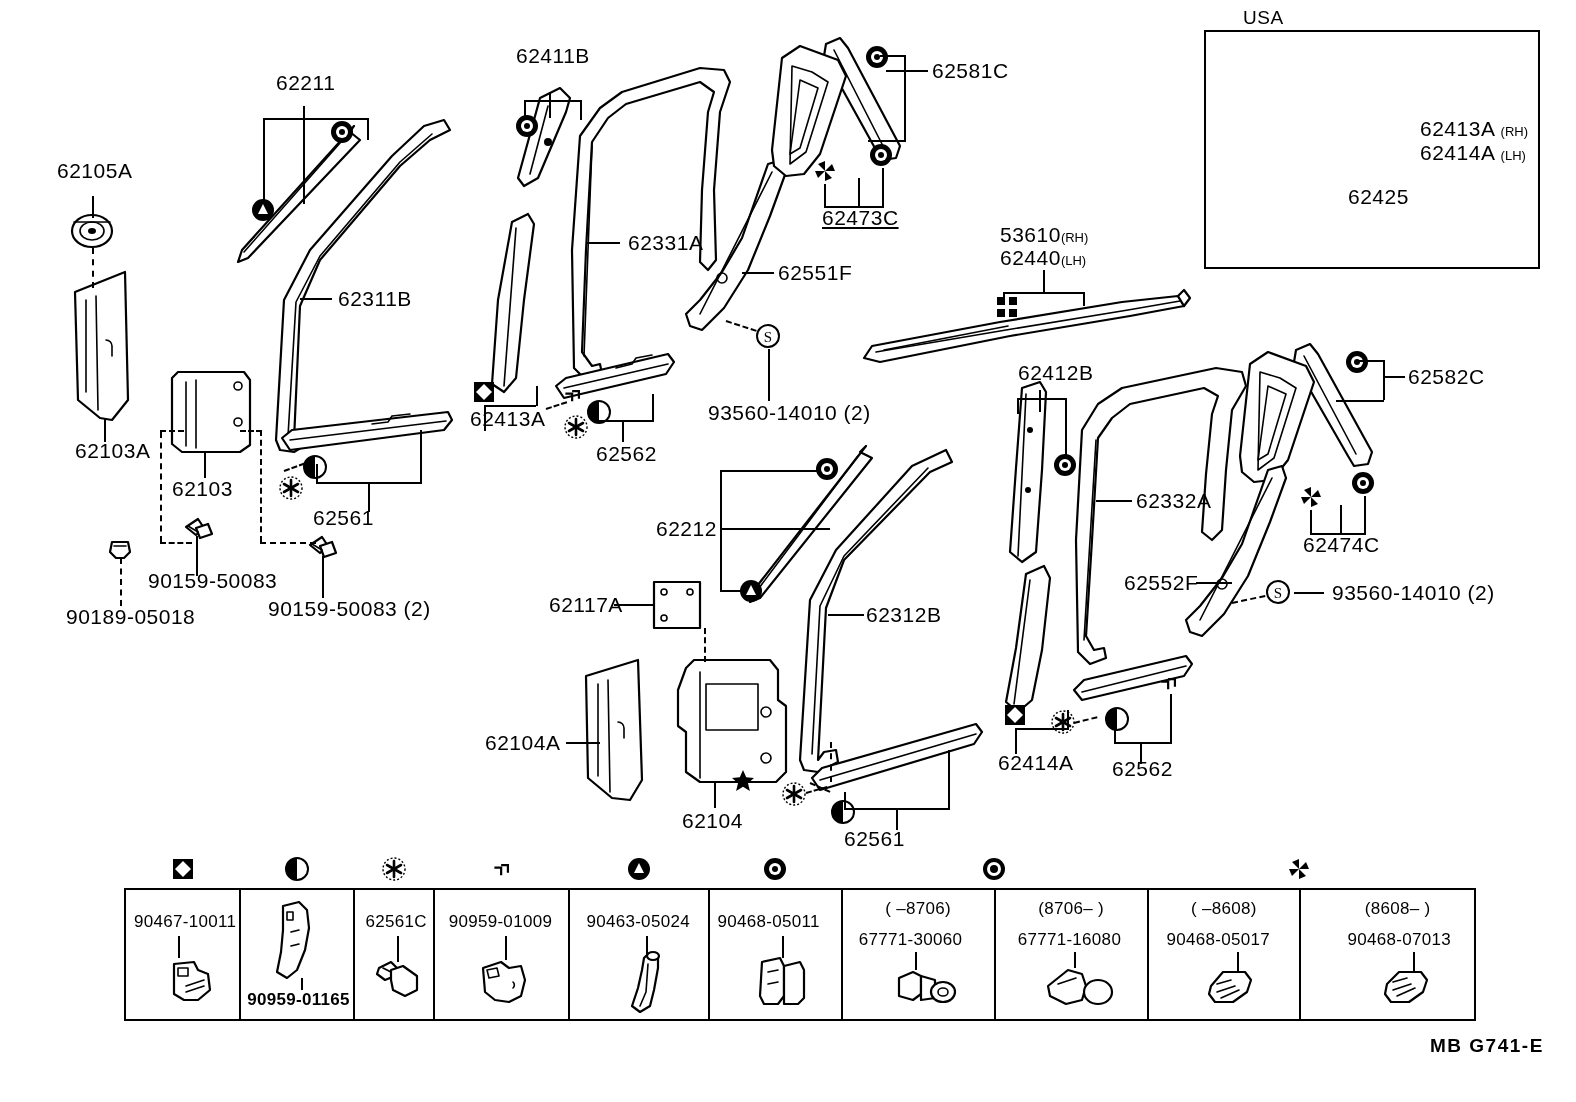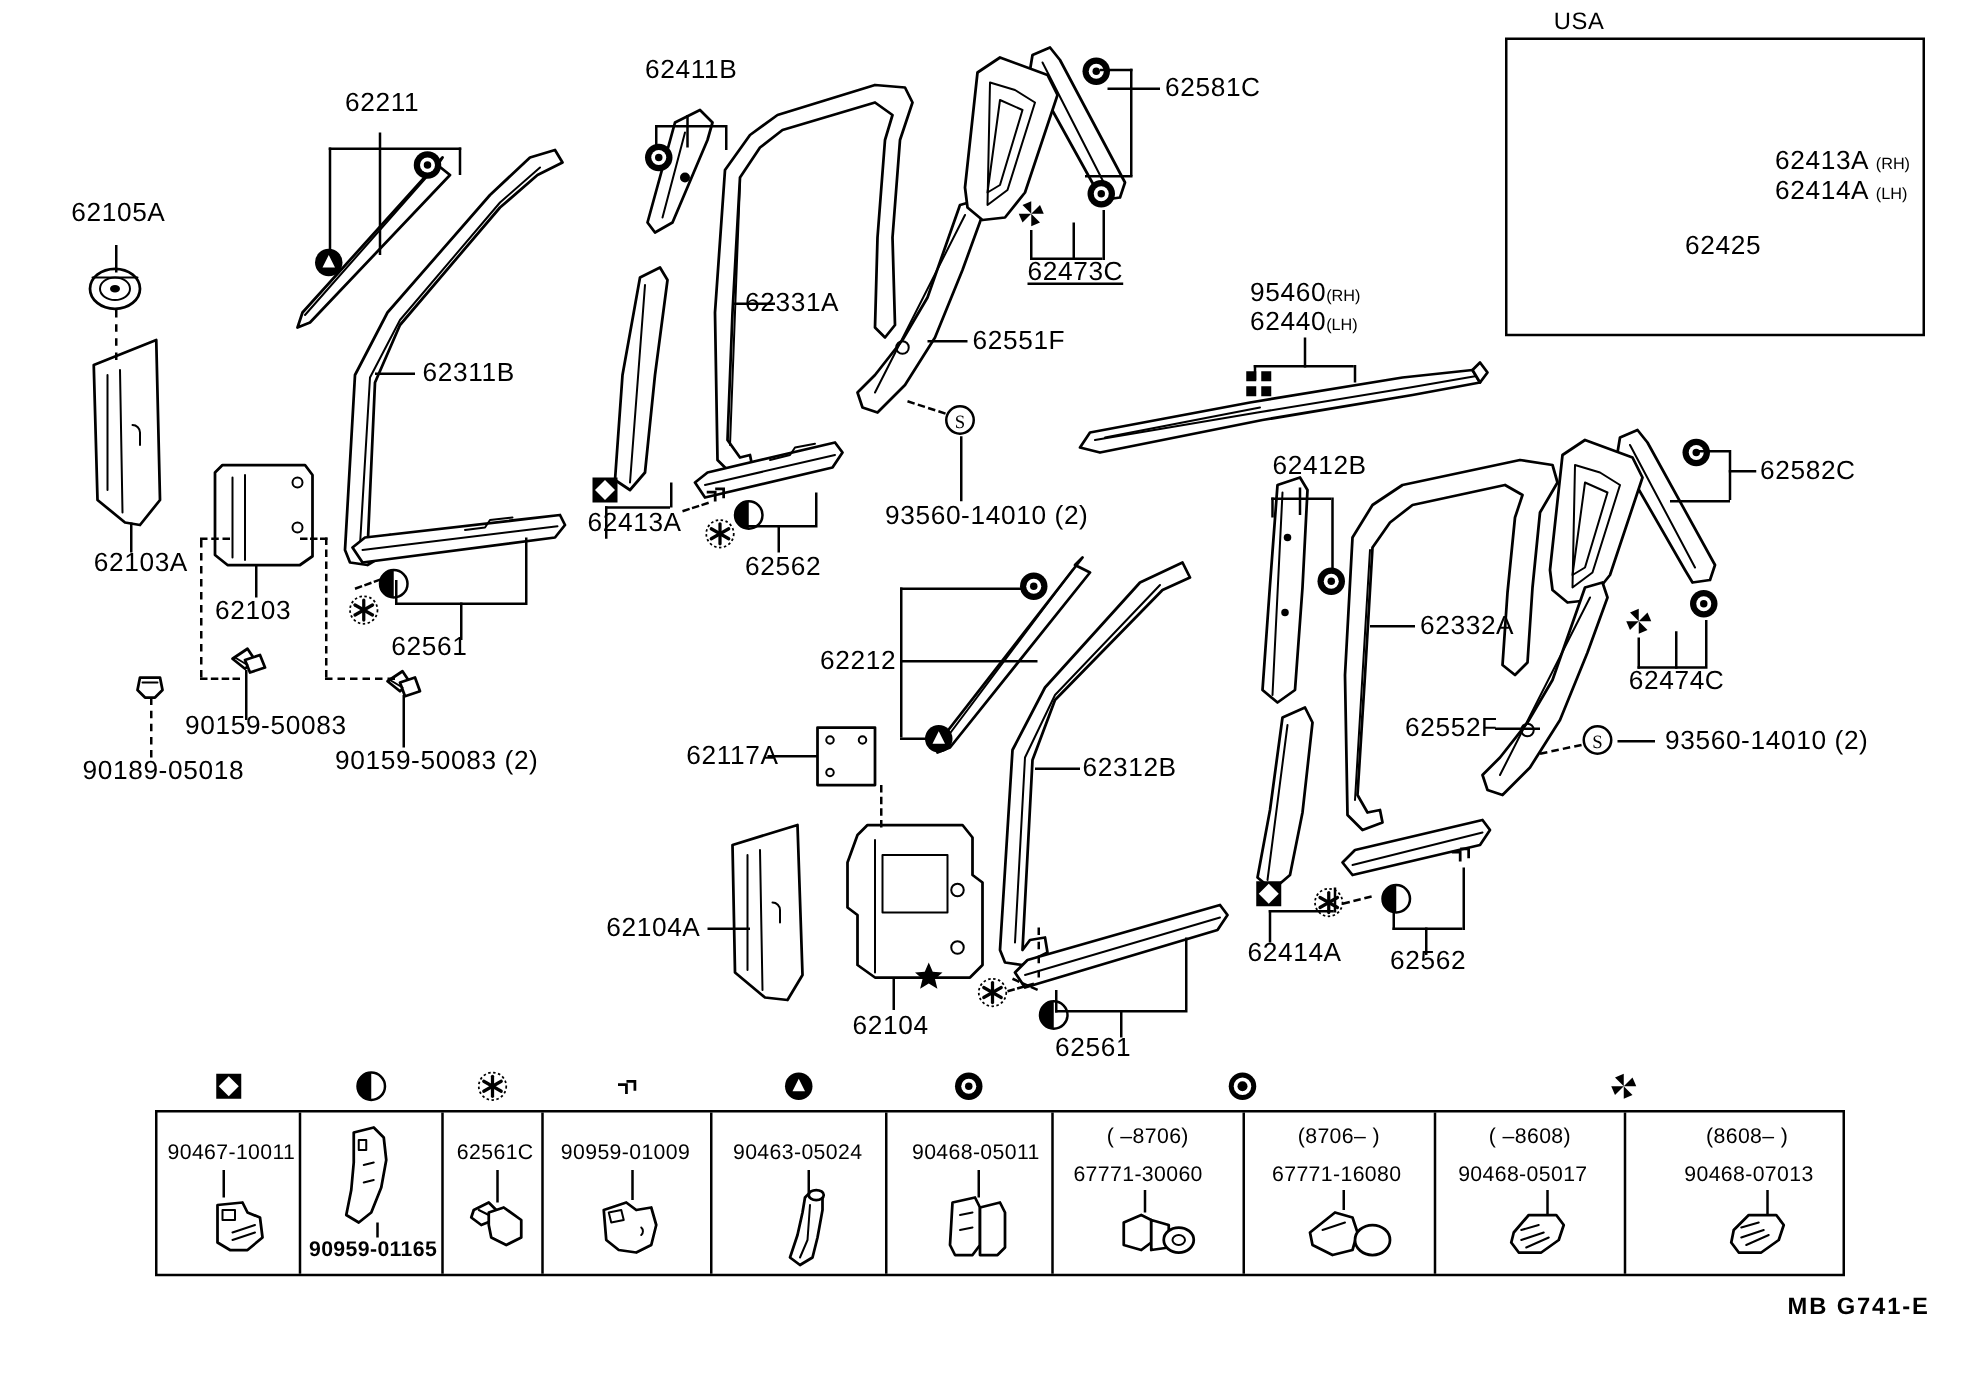--- a/index.html
+++ b/index.html
@@ -634,21 +634,21 @@
   <div class="lbl" style="left:57px;top:160px;">62105A</div>
   <div class="lbl" style="left:75px;top:440px;">62103A</div>
   <div class="lbl" style="left:172px;top:478px;">62103</div>
   <div class="lbl" style="left:66px;top:606px;">90189-05018</div>
   <div class="lbl" style="left:148px;top:570px;">90159-50083</div>
   <div class="lbl" style="left:268px;top:598px;">90159-50083 (2)</div>
   <div class="lbl" style="left:276px;top:72px;">62211</div>
   <div class="lbl" style="left:338px;top:288px;">62311B</div>
   <div class="lbl" style="left:516px;top:45px;">62411B</div>
   <div class="lbl" style="left:470px;top:408px;">62413A</div>
-  <div class="lbl" style="left:596px;top:232px;">62331A</div>
+  <div class="lbl" style="left:628px;top:232px;">62331A</div>
   <div class="lbl" style="left:313px;top:507px;">62561</div>
   <div class="lbl" style="left:596px;top:443px;">62562</div>
   <div class="lbl" style="left:778px;top:262px;">62551F</div>
   <div class="lbl" style="left:708px;top:402px;">93560-14010 (2)</div>
   <div class="lbl" style="left:932px;top:60px;text-align:center;">62581C</div>
   <div class="lbl" style="left:822px;top:207px;text-decoration:underline;">62473C</div>
   <div class="lbl" style="left:1018px;top:362px;">62412B</div>
   <div class="lbl" style="left:1136px;top:490px;">62332A</div>
   <div class="lbl" style="left:1408px;top:366px;">62582C</div>
   <div class="lbl" style="left:1303px;top:534px;">62474C</div>
@@ -657,21 +657,21 @@
   <div class="lbl" style="left:656px;top:518px;">62212</div>
   <div class="lbl" style="left:549px;top:594px;">62117A</div>
   <div class="lbl" style="left:485px;top:732px;">62104A</div>
   <div class="lbl" style="left:682px;top:810px;">62104</div>
   <div class="lbl" style="left:866px;top:604px;">62312B</div>
   <div class="lbl" style="left:844px;top:828px;">62561</div>
   <div class="lbl" style="left:998px;top:752px;">62414A</div>
   <div class="lbl" style="left:1112px;top:758px;">62562</div>
 
   <div class="lbl" style="left:1000px;top:224px;">
-    <span>95460</span><span class="sfx">(RH)</span>
+    <span>53610</span><span class="sfx">(RH)</span>
   </div>
   <div class="lbl" style="left:1000px;top:247px;">
     <span>62440</span><span class="sfx">(LH)</span>
   </div>
 
   <div class="lbl hd" style="left:1243px;top:8px;">USA</div>
   <div id="usa-box" style="left:1204px;top:30px;width:332px;height:235px;"></div>
   <div class="lbl" style="left:1420px;top:118px;">
     <span>62413A</span> <span class="sfx">(RH)</span>
   </div>
@@ -778,21 +778,21 @@
     </div>
 
     <div class="lg-cell" style="width:155px;">
       <div class="lg-sym">
         <svg viewBox="0 0 26 26">
             <circle cx="13" cy="13" r="11" fill="#000"></circle>
             <circle cx="13" cy="13" r="6" fill="#fff"></circle>
             <circle cx="13" cy="13" r="3" fill="#000"></circle>
           </svg>
       </div>
-      <div class="lg-num" style="top:22px;left:20px;">90468-05011</div>
+      <div class="lg-num" style="top:22px;left:8px;">90468-05011</div>
       <div class="ln v" style="left:72px;top:46px;height:22px;"></div>
       <div class="lg-art" style="left:44px;top:64px;">
         <svg width="62" height="58" viewBox="0 0 62 58">
             <path class="pt" d="M8 8 L26 4 L30 12 L30 42 L24 50 L10 50 L6 42 Z"></path>
             <path class="pt" d="M30 12 L46 8 L50 16 L50 44 L44 50 L30 50 Z"></path>
             <path class="pt-thin" d="M14 18 L24 16 M14 30 L24 28"></path>
           </svg>
       </div>
     </div>
 

